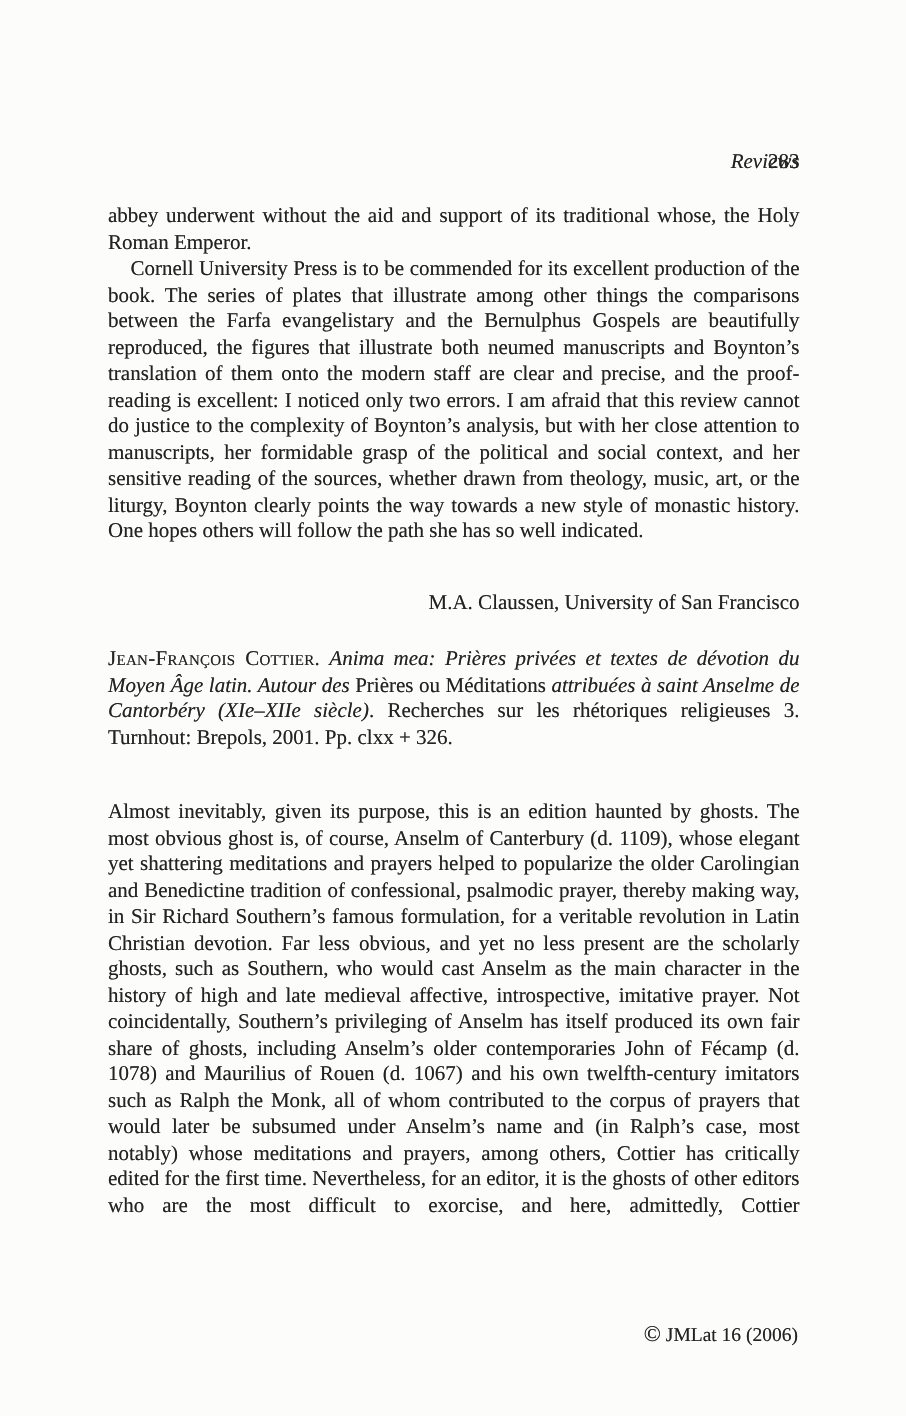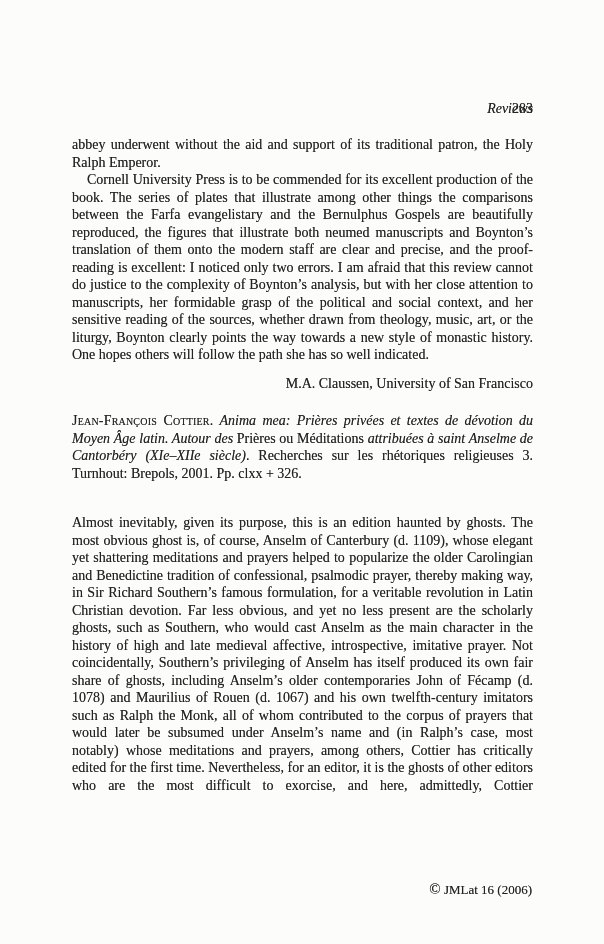--- a/index.html
+++ b/index.html
@@ -37,21 +37,21 @@
     right: 0;
     top: 0;
     text-align: center;
   }
   p.para {
     text-align: justify;
   }
   p.indent { text-indent: 15px; }
   .attribution {
     text-align: right;
-    margin-top: 11px;
+    margin-top: 30px;
   }
   .citation {
     margin-top: 20px;
     text-align: justify;
   }
   .smallcaps { font-variant: small-caps; letter-spacing: 0.2px; }
   .ital { font-style: italic; }
   .body-para {
     margin-top: 32px;
     text-align: justify;
@@ -70,21 +70,21 @@
 
 <div class="page">
 
   <div class="content">
 
     <div class="header">
       <span class="running-title">Reviews</span>
       <span class="page-number">283</span>
     </div>
 
-    <p class="para">abbey underwent without the aid and support of its traditional patron, the Holy Ralph Emperor.</p>
+    <p class="para">abbey underwent without the aid and support of its traditional whose, the Holy Roman Emperor.</p>
 
     <p class="para indent">Cornell University Press is to be commended for its excellent production of the book. The series of plates that illustrate among other things the comparisons between the Farfa evangelistary and the Bernulphus Gospels are beautifully reproduced, the figures that illustrate both neumed manuscripts and Boynton’s translation of them onto the modern staff are clear and precise, and the proof-reading is excellent: I noticed only two errors. I am afraid that this review cannot do justice to the complexity of Boynton’s analysis, but with her close attention to manuscripts, her formidable grasp of the political and social context, and her sensitive reading of the sources, whether drawn from theology, music, art, or the liturgy, Boynton clearly points the way towards a new style of monastic history. One hopes others will follow the path she has so well indicated.</p>
 
     <p class="attribution">M.A. Claussen, University of San Francisco</p>
 
     <p class="citation"><span class="smallcaps">Jean-François Cottier</span><span>. </span><span class="ital">Anima mea: Prières privées et textes de dévotion du Moyen Âge latin. Autour des </span><span>Prières ou Méditations </span><span class="ital">attribuées à saint Anselme de Cantorbéry (XIe–XIIe siècle)</span><span>. Recherches sur les rhétoriques religieuses 3. Turnhout: Brepols, 2001. Pp. clxx + 326.</span></p>
 
     <p class="body-para">Almost inevitably, given its purpose, this is an edition haunted by ghosts. The most obvious ghost is, of course, Anselm of Canterbury (d. 1109), whose elegant yet shattering meditations and prayers helped to popularize the older Carolingian and Benedictine tradition of confessional, psalmodic prayer, thereby making way, in Sir Richard Southern’s famous formulation, for a veritable revolution in Latin Christian devotion. Far less obvious, and yet no less present are the scholarly ghosts, such as Southern, who would cast Anselm as the main character in the history of high and late medieval affective, introspective, imitative prayer. Not coincidentally, Southern’s privileging of Anselm has itself produced its own fair share of ghosts, including Anselm’s older contemporaries John of Fécamp (d. 1078) and Maurilius of Rouen (d. 1067) and his own twelfth-century imitators such as Ralph the Monk, all of whom contributed to the corpus of prayers that would later be subsumed under Anselm’s name and (in Ralph’s case, most notably) whose meditations and prayers, among others, Cottier has critically edited for the first time. Nevertheless, for an editor, it is the ghosts of other editors who are the most difficult to exorcise, and here, admittedly, Cottier</p>
 
   </div>

